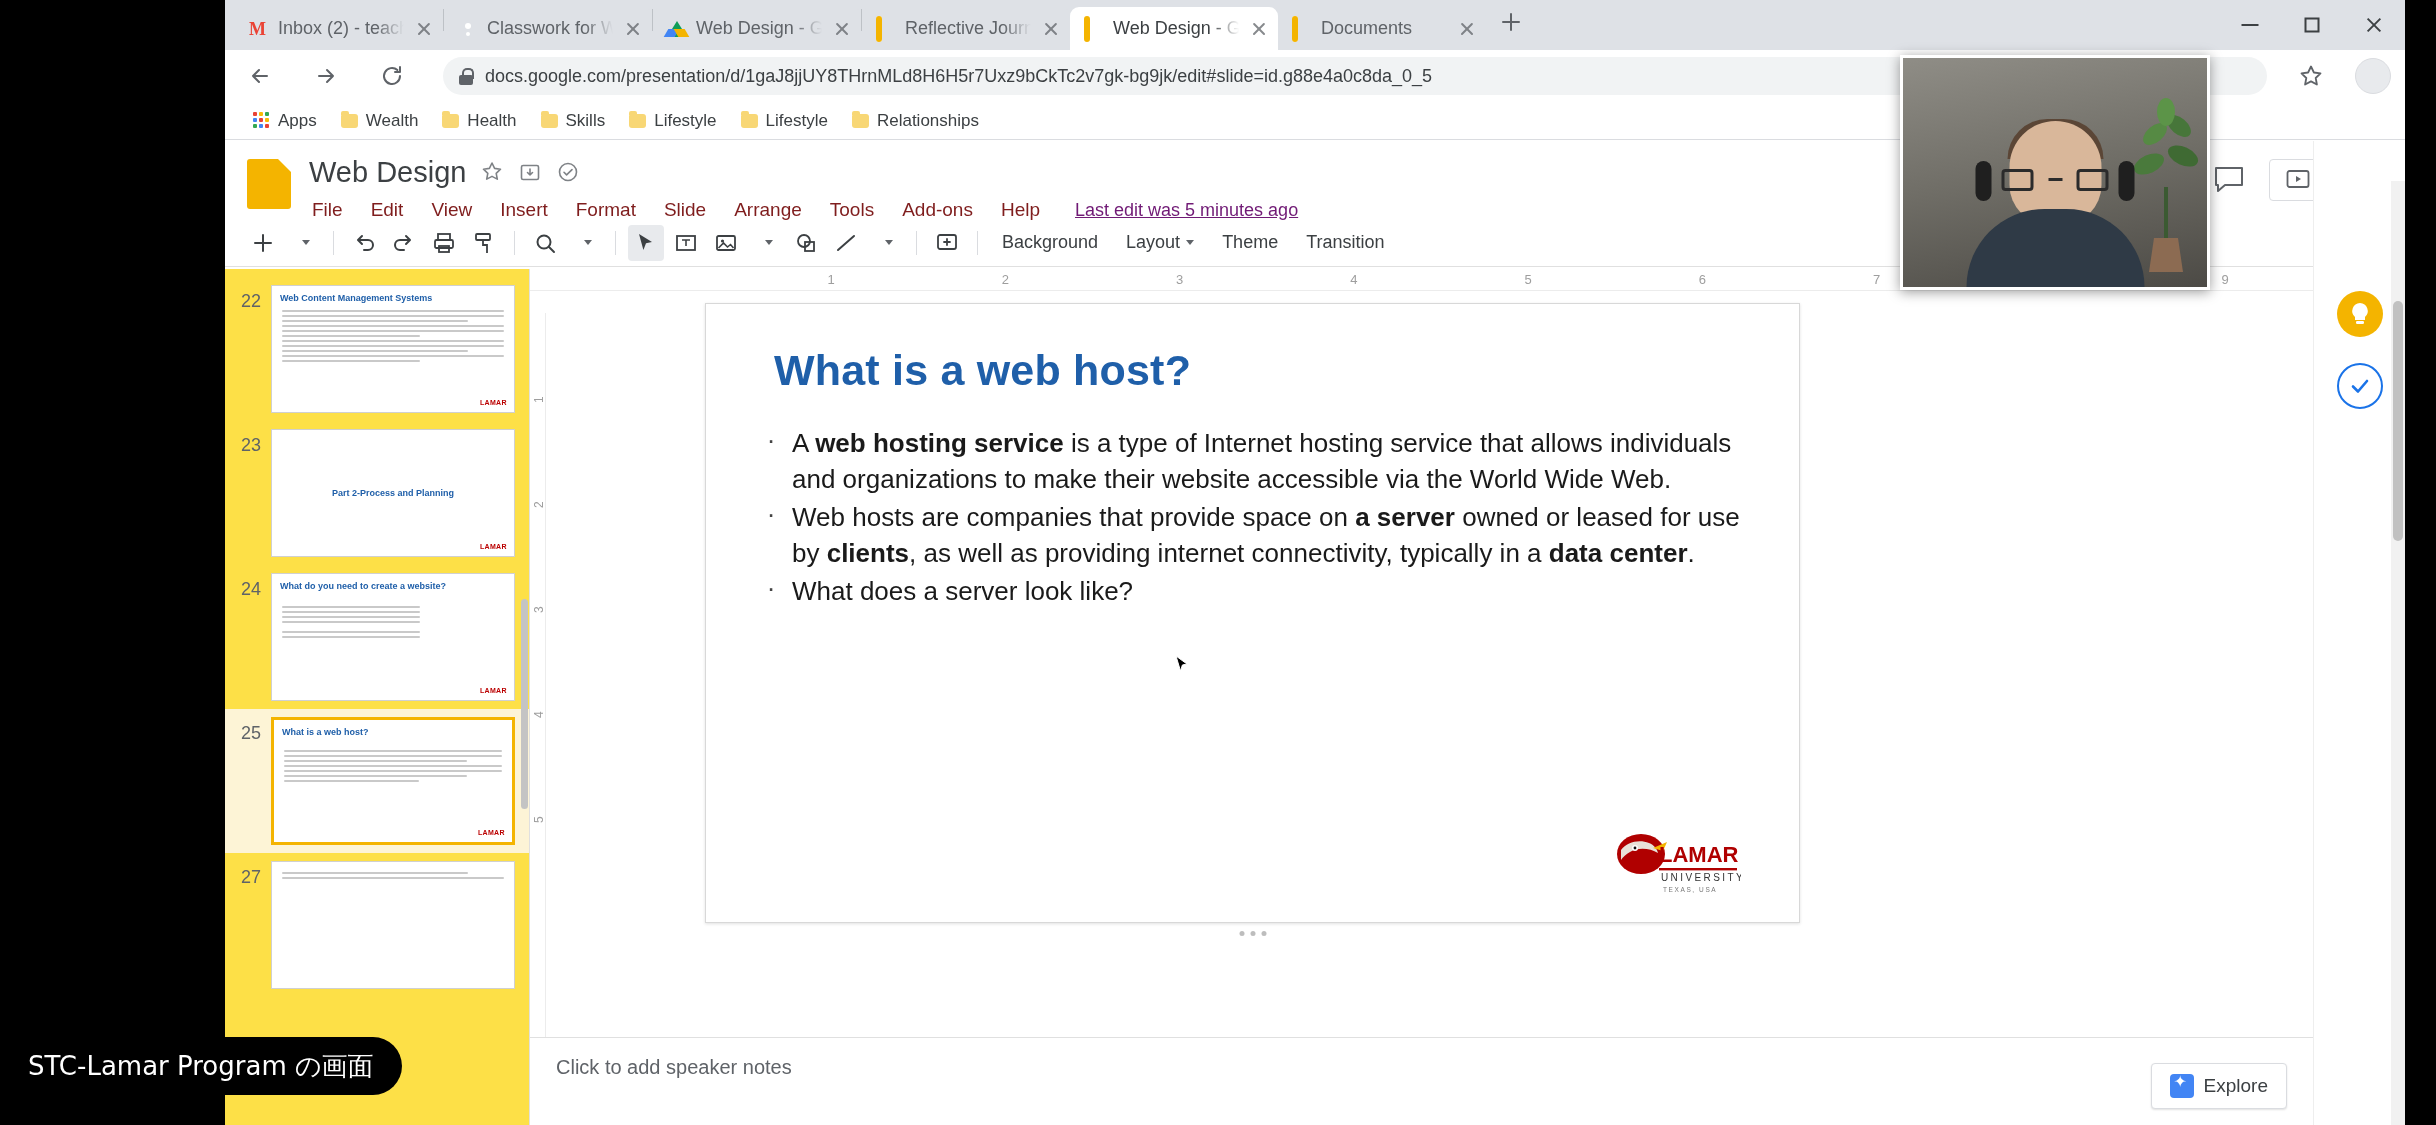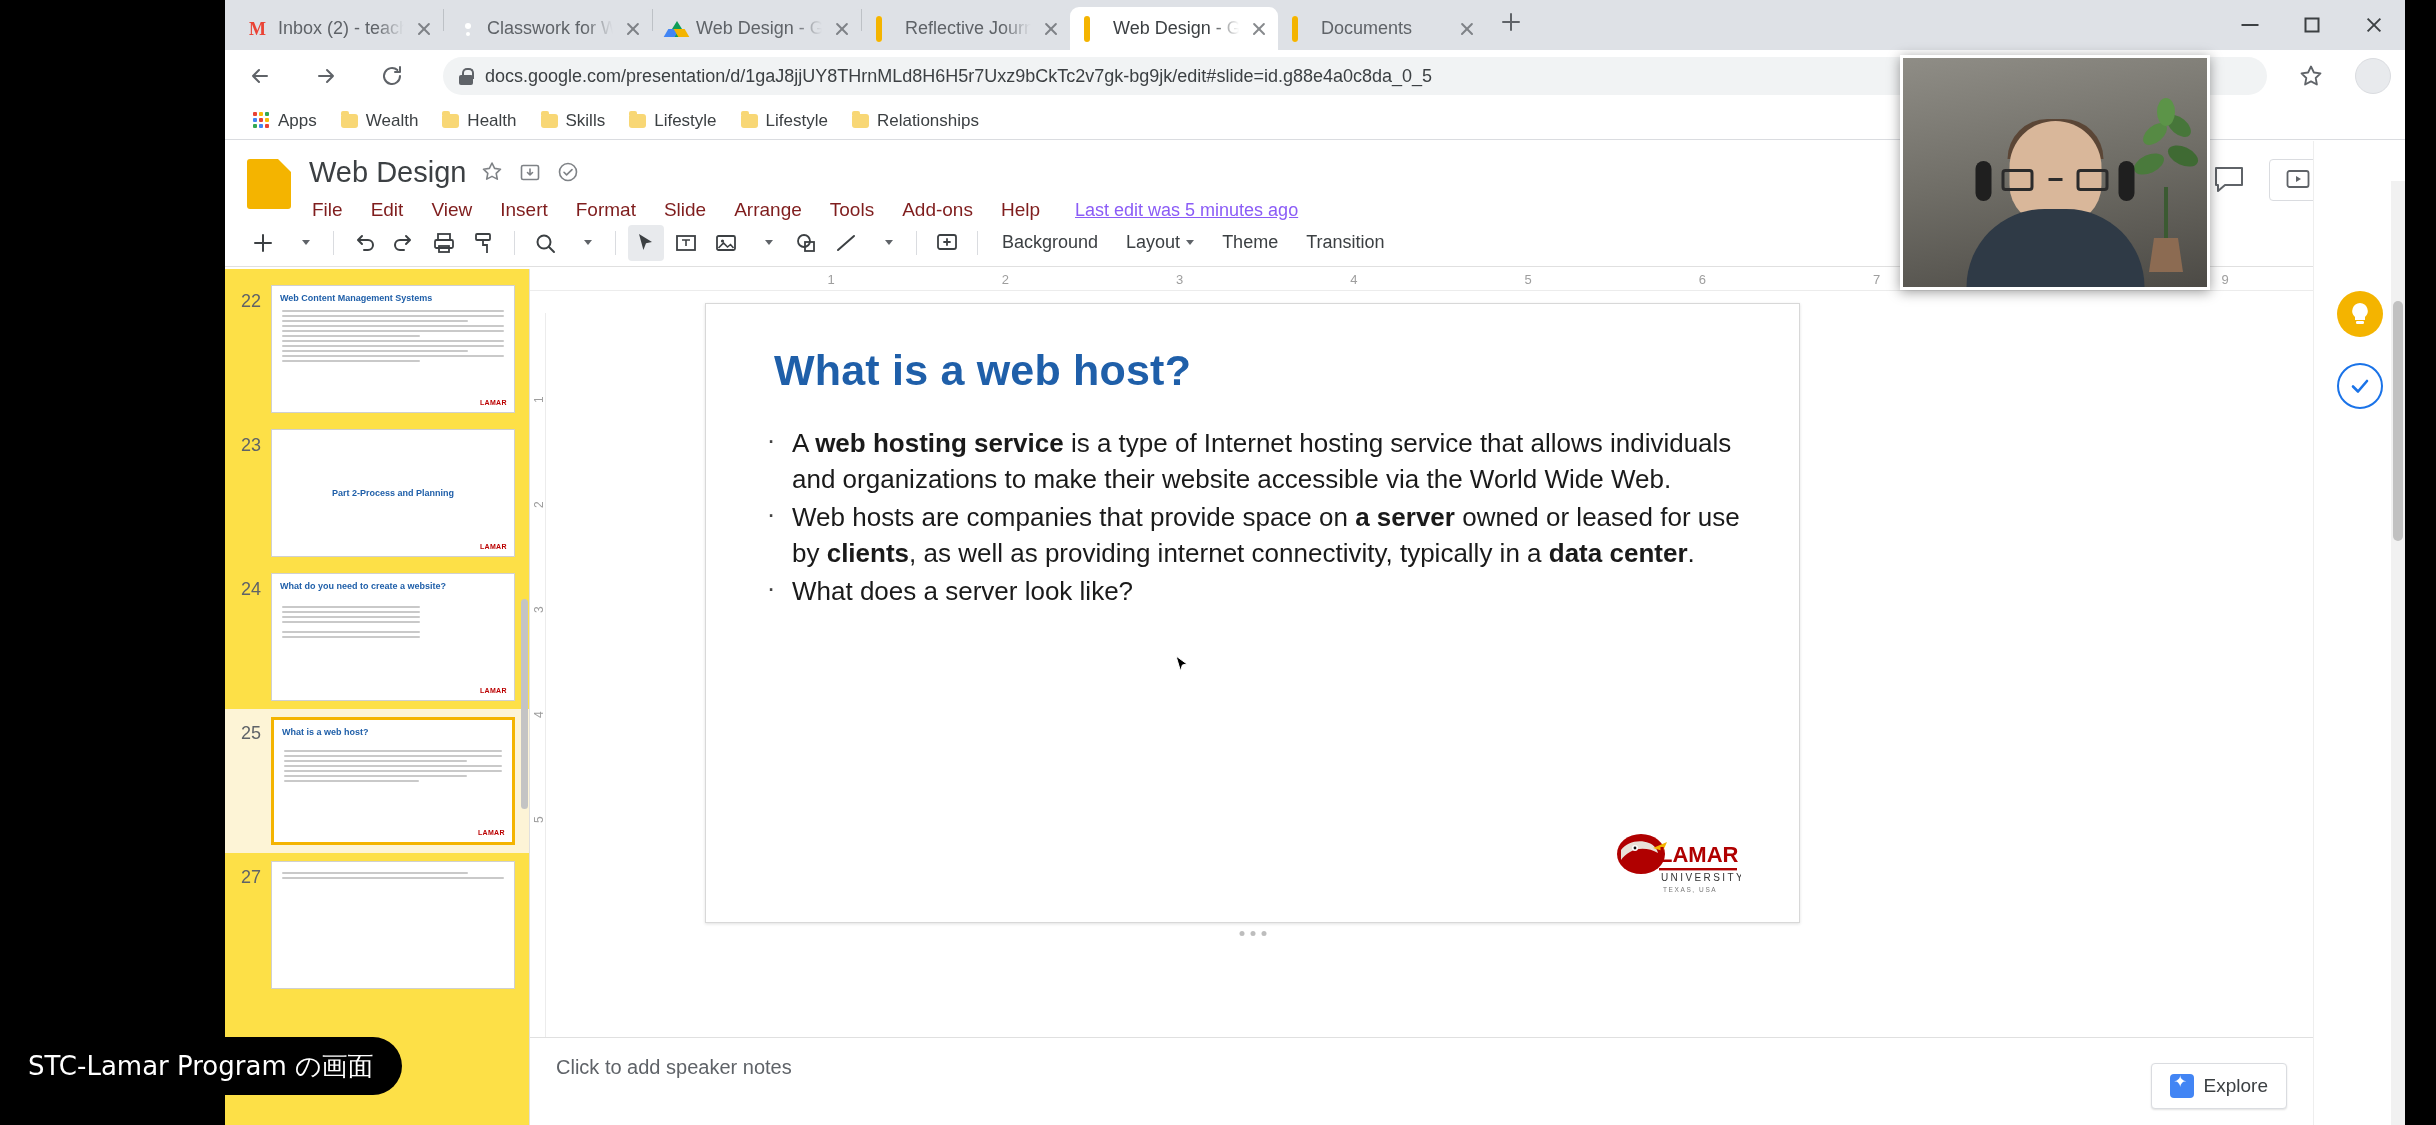--- a/index.html
+++ b/index.html
@@ -95,21 +95,21 @@
 
   #gs-header { display:flex; align-items:flex-start; padding:14px 22px 0 22px; height:78px; position:relative; }
   #gs-doc-icon { width:44px;height:50px;background:#f4b400;border-radius:3px;position:relative;flex:0 0 44px;margin-top:4px; }
   #gs-doc-icon::after{content:"";position:absolute;right:0;top:0;border-left:13px solid transparent;border-top:13px solid #fff;}
   #gs-title-block { margin-left:18px; }
   #gs-title-row { display:flex; align-items:center; gap:14px; height:34px; }
   #gs-title { font-size:29px; color:#3c4043; font-weight:400; }
   .gs-ticon { width:24px;height:24px;position:relative;opacity:.8; }
   #gs-menu-row { display:flex; align-items:center; gap:22px; margin-top:8px; }
   .gs-menu { font-size:19px; color:#7f1d1d; padding:2px 3px; }
-  #gs-lastedit { font-size:18px; color:#8b5cf6; text-decoration:underline; margin-left:10px; }
+  #gs-lastedit { font-size:18px; color:#701a75; text-decoration:underline; margin-left:10px; }
 
   #gs-header-right { position:absolute; right:18px; top:18px; display:flex; align-items:center; gap:22px; }
   #gs-comment-icon { width:34px;height:30px;position:relative; }
   #gs-present-btn { display:flex; align-items:center; gap:10px; border:1px solid #dadce0; border-radius:4px; padding:9px 16px; font-size:19px; color:#3c4043; }
 
   
   #gs-toolbar {
     display:flex; align-items:center; gap:4px; padding:0 20px; height:48px;
     border-bottom:1px solid #e0e0e0;
   }

